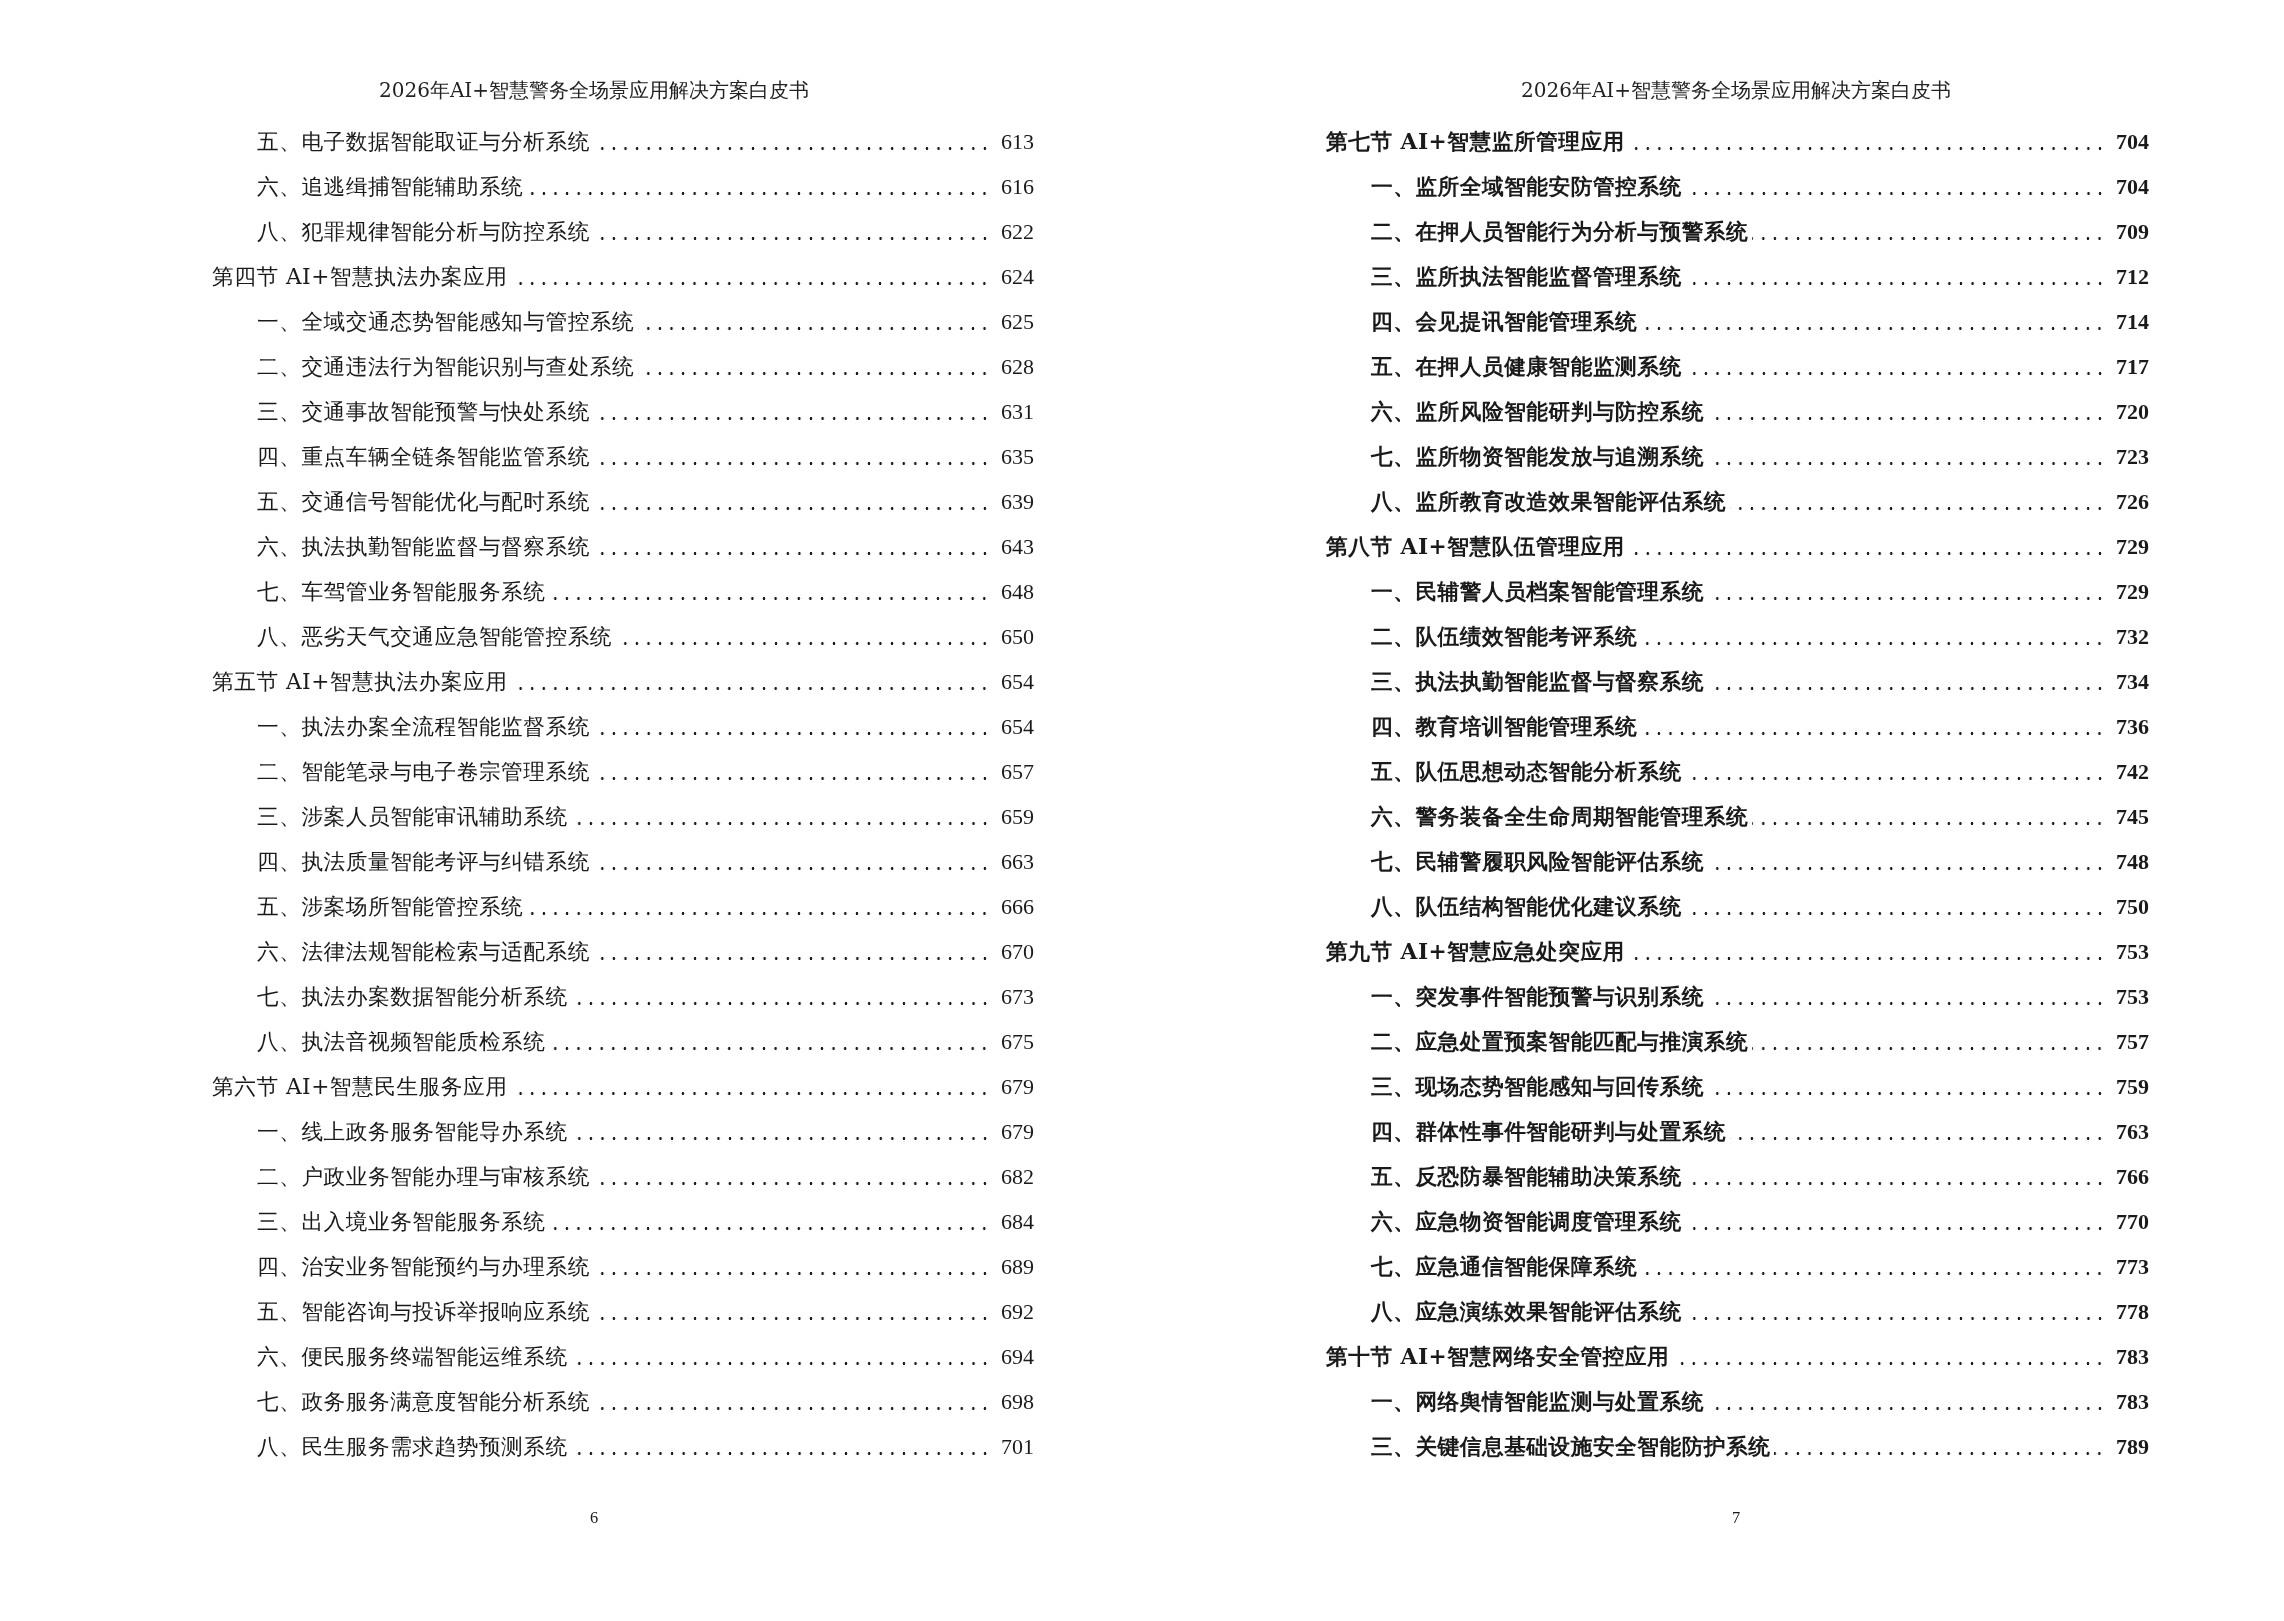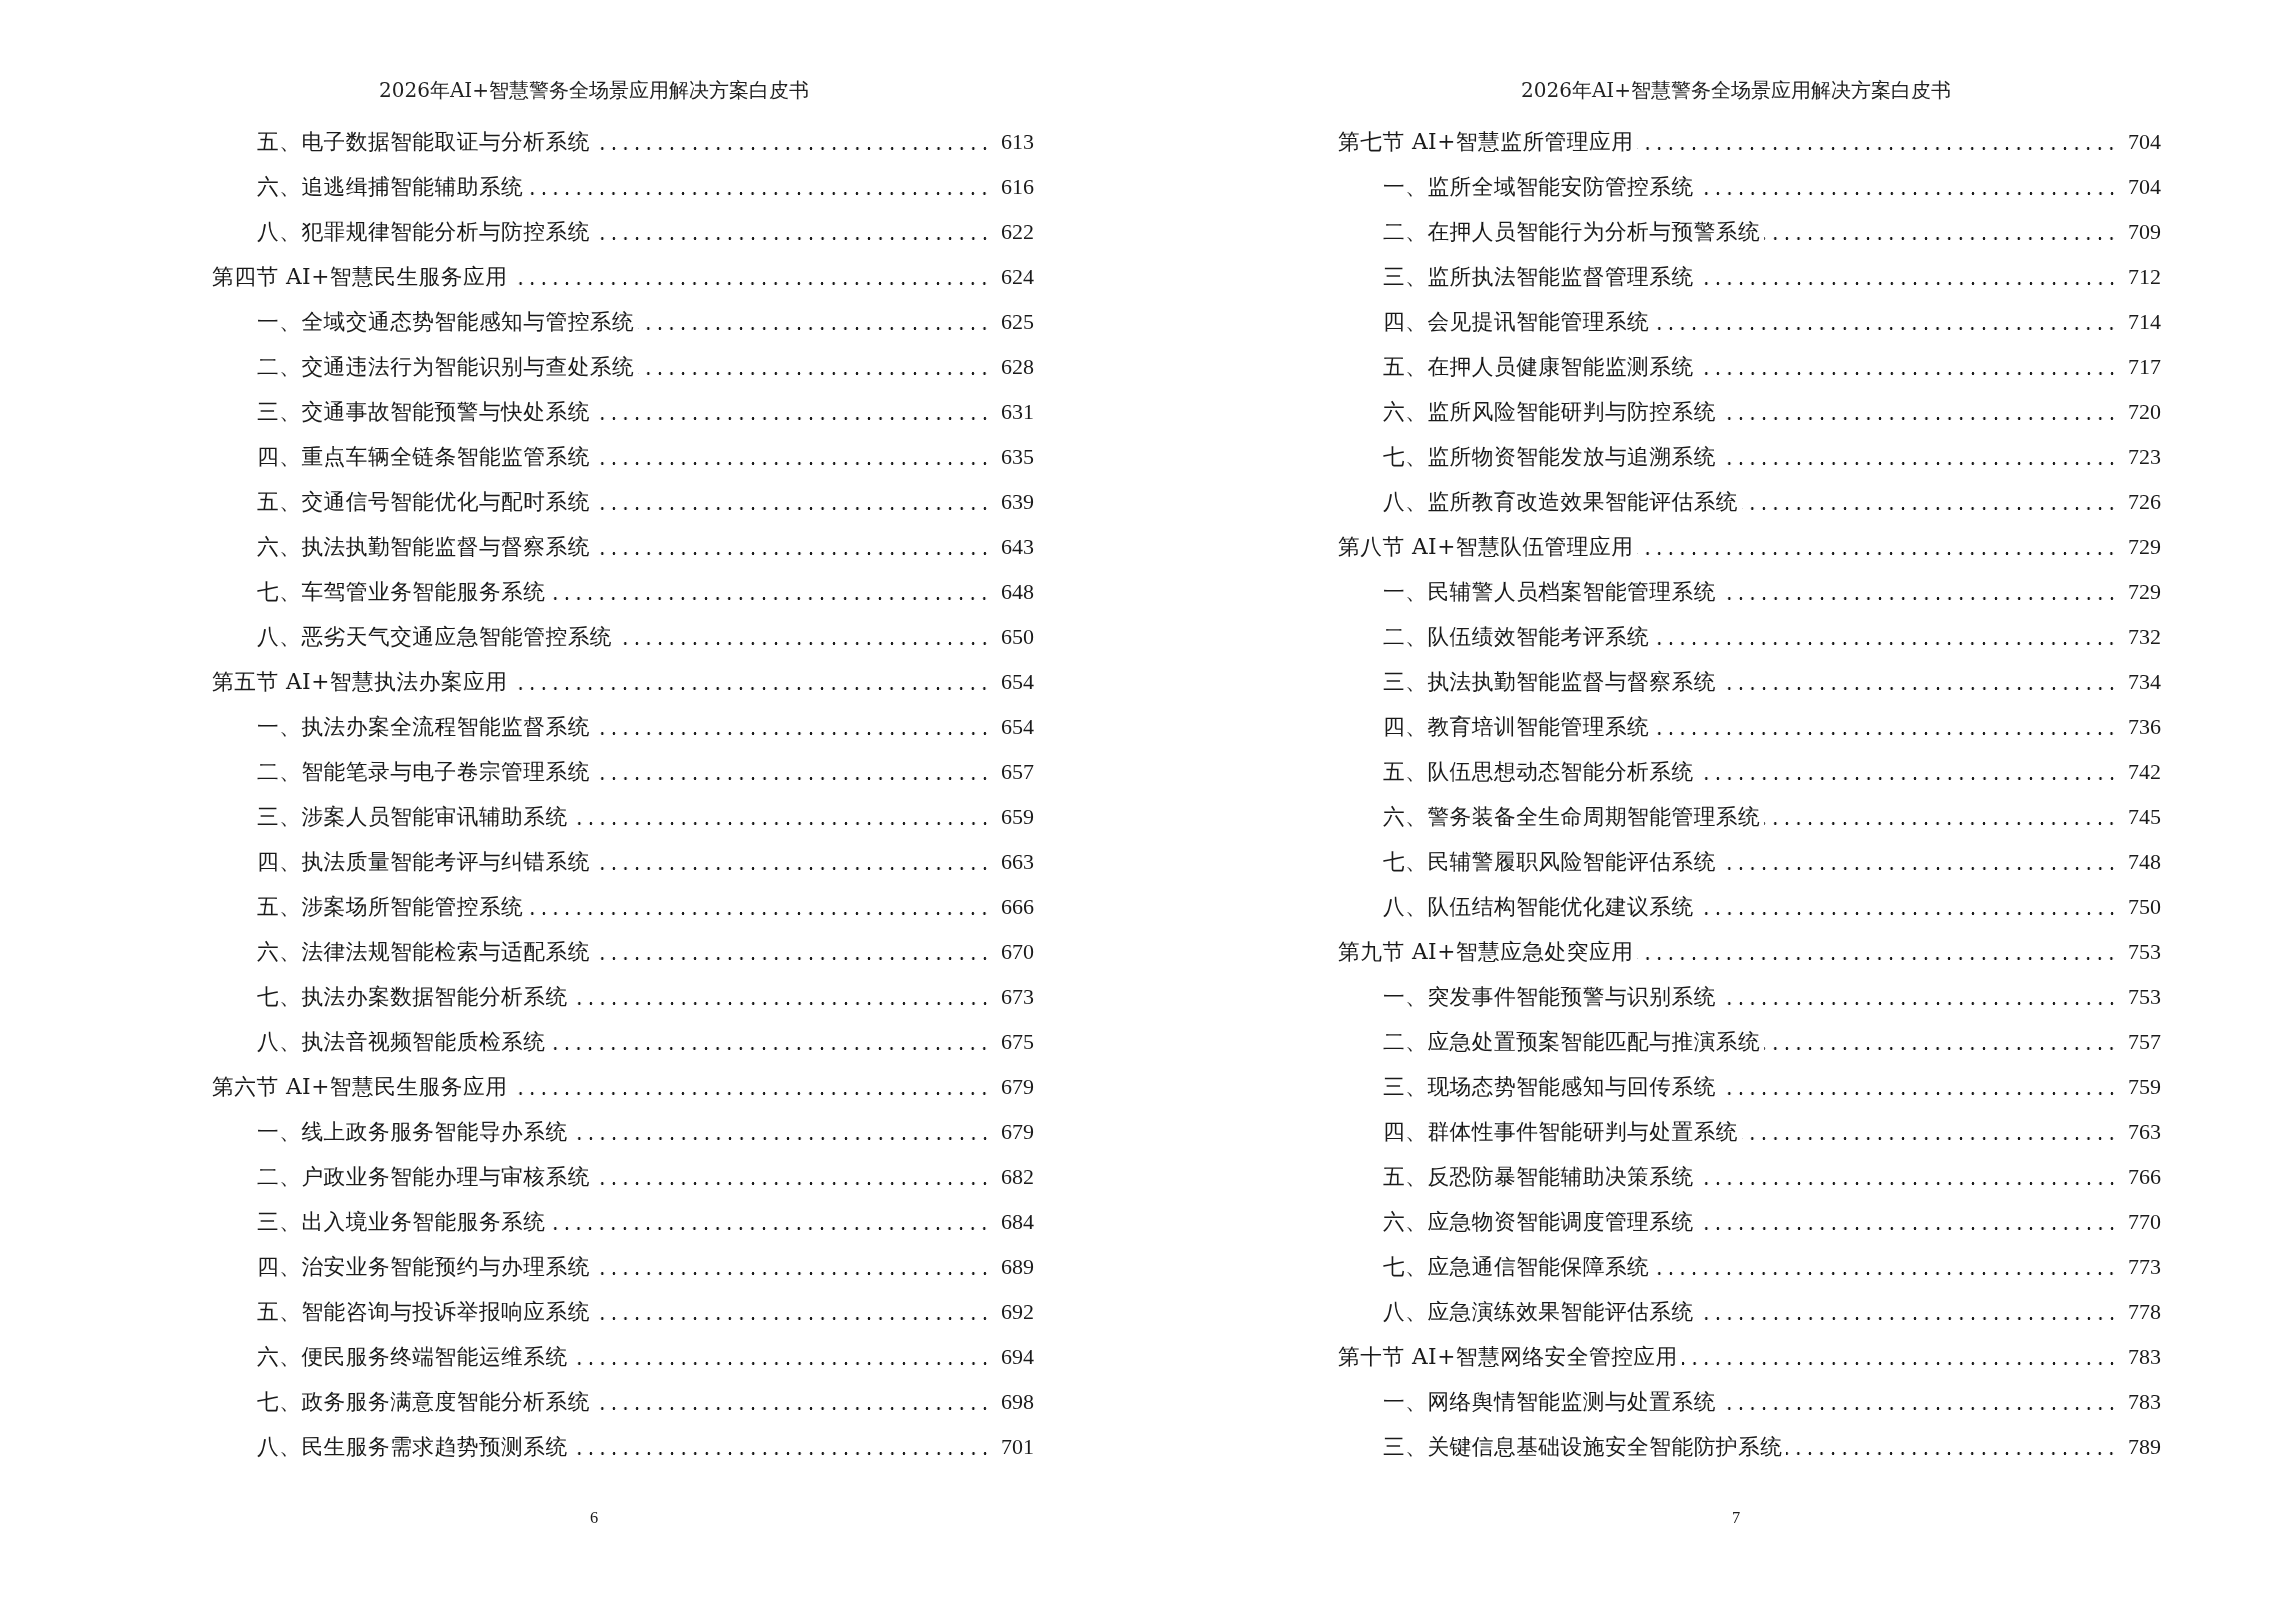--- a/index.html
+++ b/index.html
@@ -38,21 +38,21 @@
         <span class="title">六、追逃缉捕智能辅助系统</span>
         <span class="leader"></span>
         <span class="page-num">616</span>
       </li>
       <li class="toc-row sub">
         <span class="title">八、犯罪规律智能分析与防控系统</span>
         <span class="leader"></span>
         <span class="page-num">622</span>
       </li>
       <li class="toc-row section">
-        <span class="title">第四节 AI+智慧民生服务应用</span>
+        <span class="title">第四节 AI+智慧执法办案应用</span>
         <span class="leader"></span>
         <span class="page-num">624</span>
       </li>
       <li class="toc-row sub">
         <span class="title">一、全域交通态势智能感知与管控系统</span>
         <span class="leader"></span>
         <span class="page-num">625</span>
       </li>
       <li class="toc-row sub">
         <span class="title">二、交通违法行为智能识别与查处系统</span>
@@ -178,21 +178,21 @@
         <span class="title">八、民生服务需求趋势预测系统</span>
         <span class="leader"></span>
         <span class="page-num">701</span>
       </li>
     </ul>
   <div class="folio" style="left:594px;">6</div>
 </div>
 
 <div class="page right">
   <div class="running-header" style="left:594px;">2026年AI+智慧警务全场景应用解决方案白皮书</div>
-  <ul class="toc" style="left:196px; width:823px;">
+  <ul class="toc" style="left:184px; width:823px;font-weight:bold;">
       <li class="toc-row section">
         <span class="title">第七节 AI+智慧监所管理应用</span>
         <span class="leader"></span>
         <span class="page-num">704</span>
       </li>
       <li class="toc-row sub">
         <span class="title">一、监所全域智能安防管控系统</span>
         <span class="leader"></span>
         <span class="page-num">704</span>
       </li>

